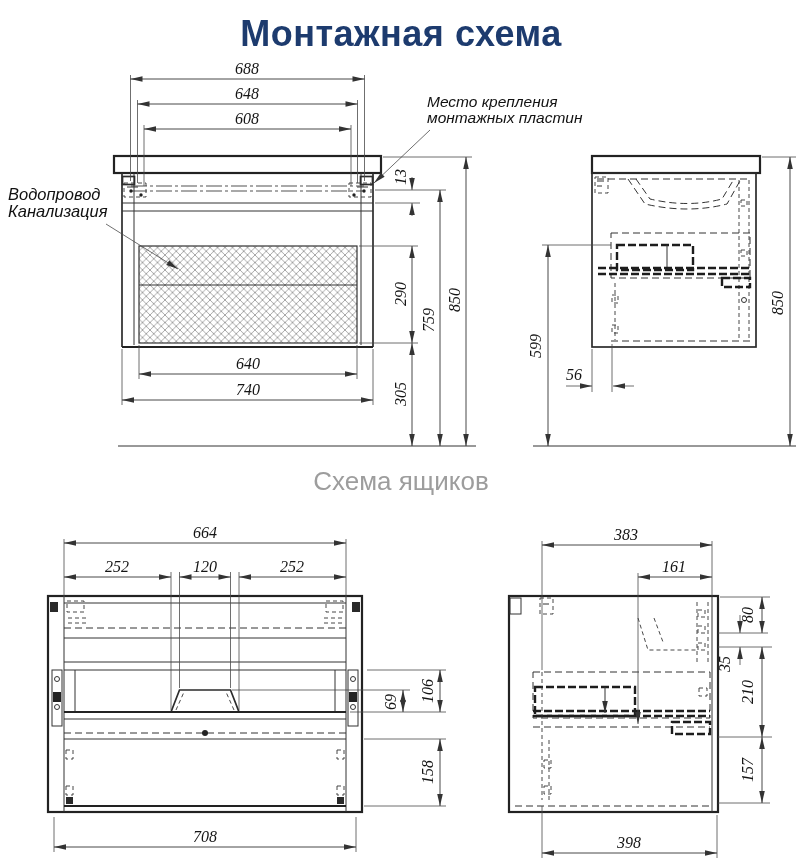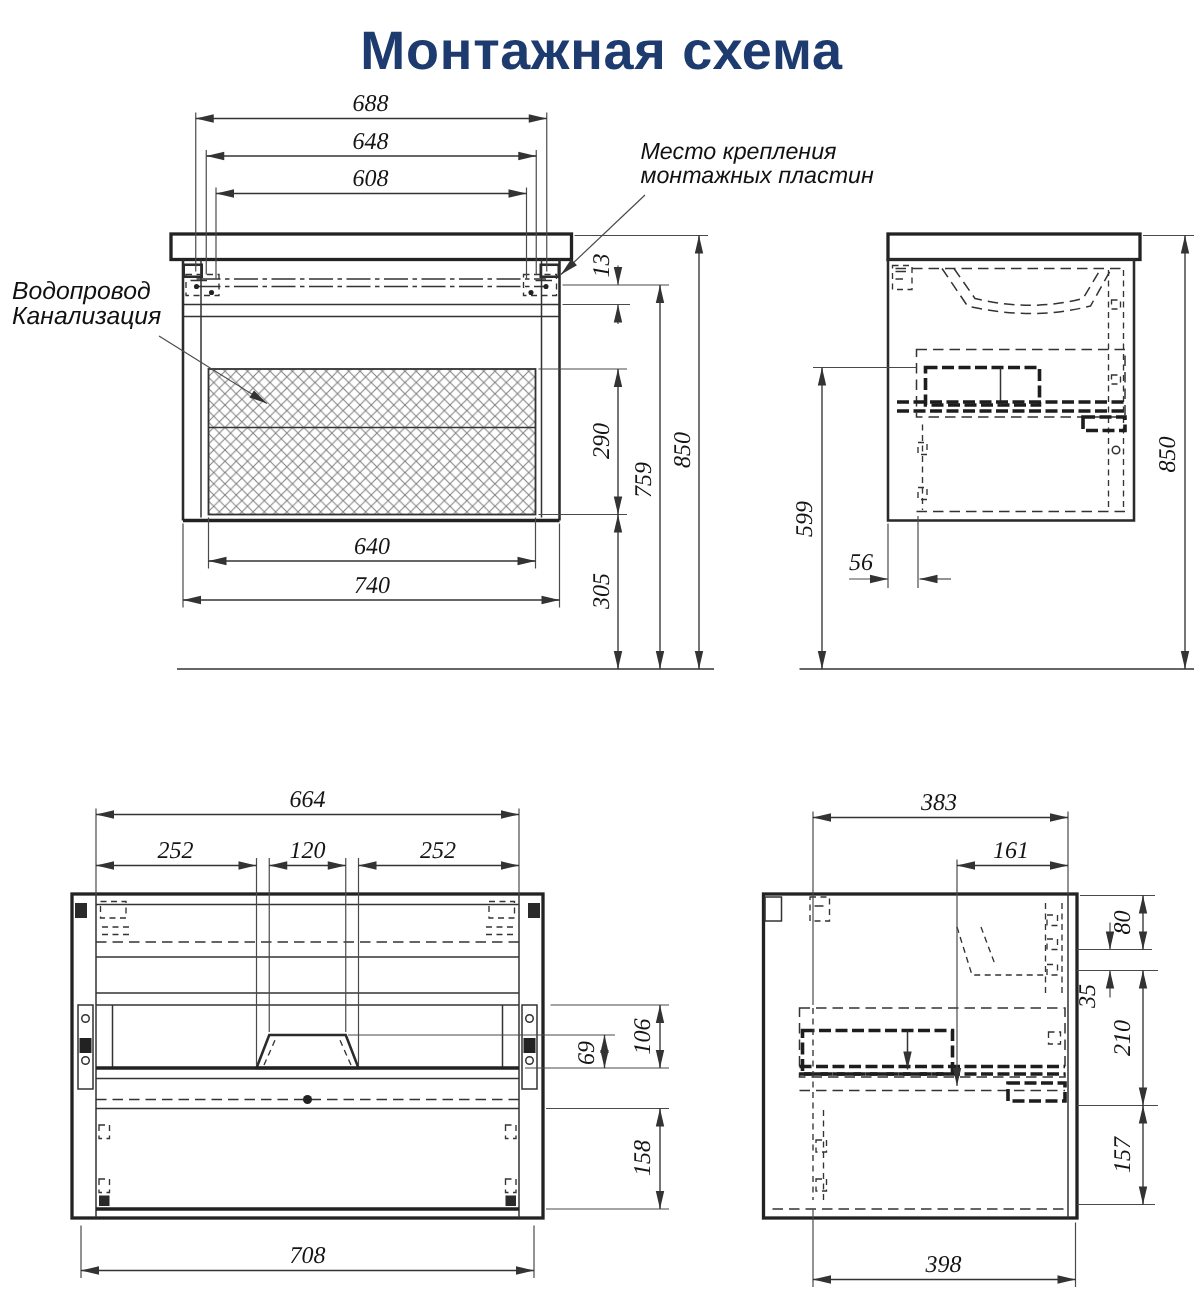--- a/index.html
+++ b/index.html
@@ -35,20 +35,21 @@
   <div class="callout" id="callout-plates">
     <div>Место крепления</div>
     <div>монтажных пластин</div>
   </div>
 
   <div class="callout" id="callout-water">
     <div>Водопровод</div>
     <div>Канализация</div>
   </div>
 
+  <div id="subtitle">Схема ящиков</div>
 
   <svg width="802" height="866" viewBox="0 0 802 866">
     <defs>
       <marker id="ar" viewBox="0 0 14 8" refX="13" refY="4" markerWidth="14" markerHeight="8" orient="auto-start-reverse" markerUnits="userSpaceOnUse">
         <path d="M1,1.2 L13,4 L1,6.8 Z" fill="#333"></path>
       </marker>
       <pattern id="xh" width="7.5" height="7.5" patternUnits="userSpaceOnUse">
         <path d="M0,0 L7.5,7.5 M7.5,0 L0,7.5" stroke="#828282" stroke-width="0.7"></path>
       </pattern>
     </defs>

